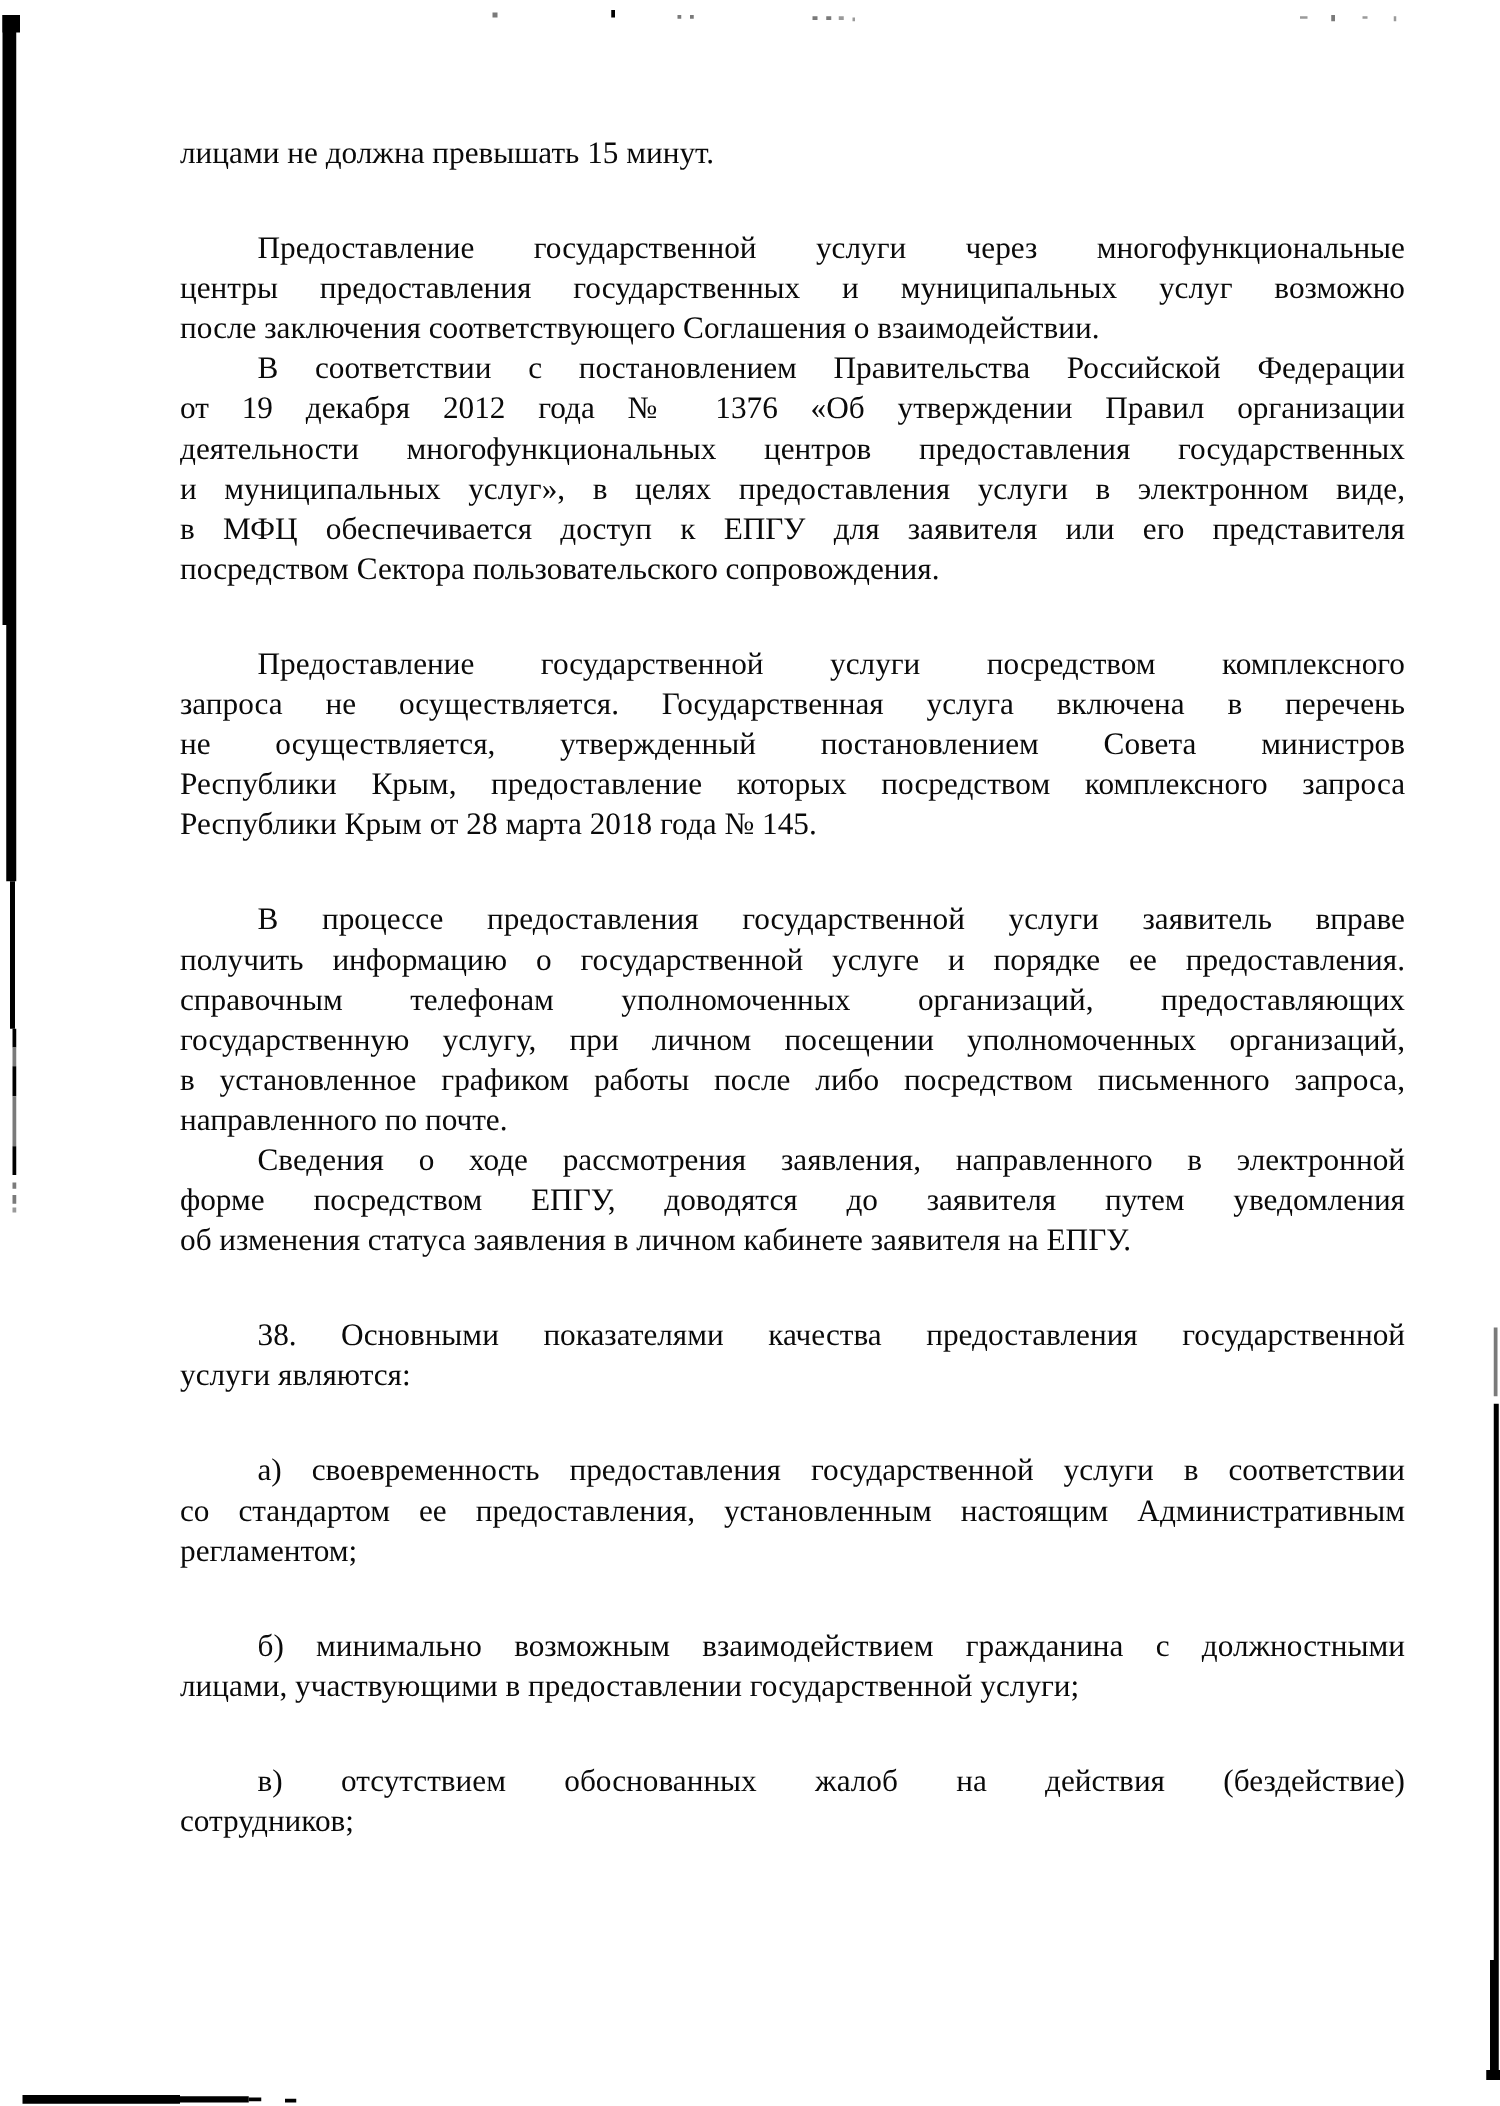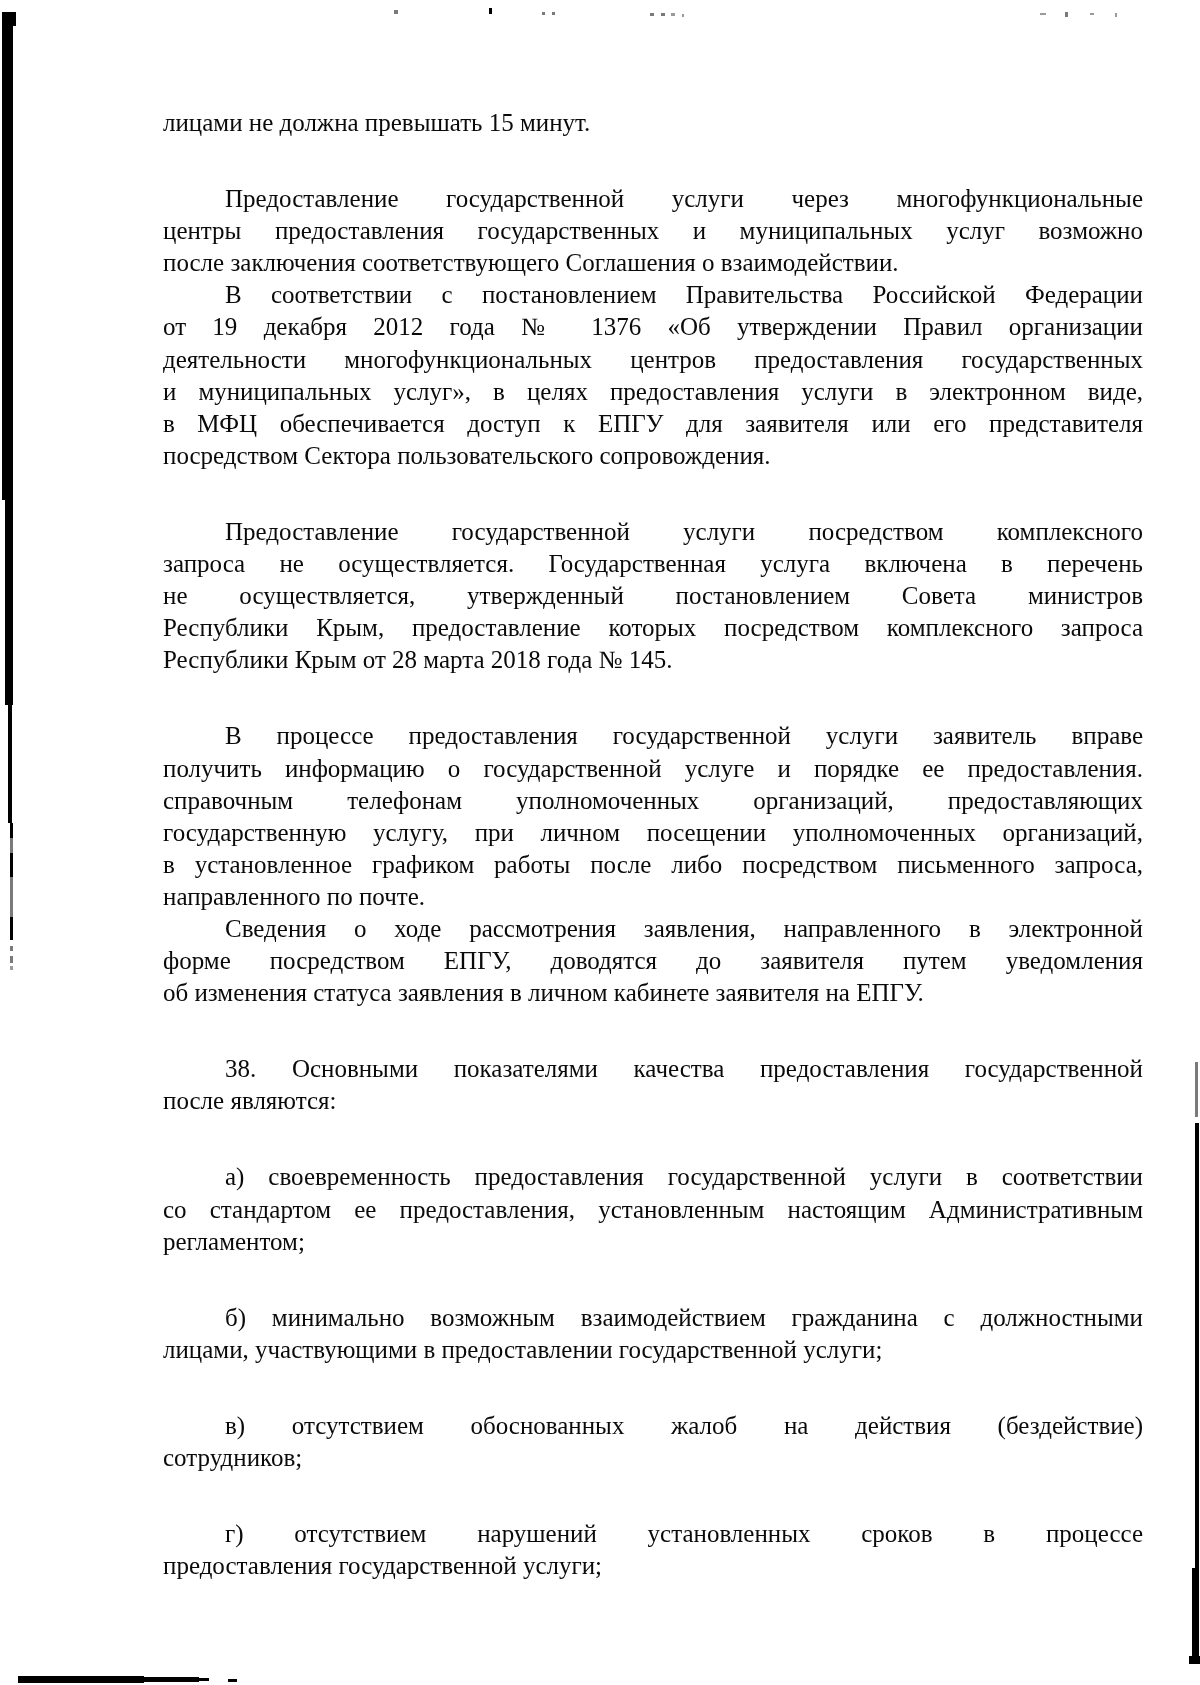--- a/index.html
+++ b/index.html
@@ -9,21 +9,21 @@
     height: 1685px;
     background: #ffffff;
     overflow: hidden;
   }
   body {
     position: relative;
     font-family: "Liberation Serif", "DejaVu Serif", serif;
   }
   .page-text {
     position: absolute;
-    left: 163px;
+    left: 144px;
     top: 107px;
     width: 980px;
     color: #0a0a0a;
     font-size: 25px;
     line-height: 32.1px;
     -webkit-font-smoothing: antialiased;
   }
   .para { margin: 0; }
   .para.gap { margin-top: 44px; }
   .line {
@@ -83,43 +83,39 @@
   </div>
 
   <div class="para">
     <div class="line ind">Сведения о ходе рассмотрения заявления, направленного в электронной</div>
     <div class="line">форме посредством ЕПГУ, доводятся до заявителя путем уведомления</div>
     <div class="line last">об изменения статуса заявления в личном кабинете заявителя на ЕПГУ.</div>
   </div>
 
   <div class="para gap">
     <div class="line ind">38. Основными показателями качества предоставления государственной</div>
-    <div class="line last">после являются:</div>
+    <div class="line last">услуги являются:</div>
   </div>
 
   <div class="para gap">
     <div class="line ind">а) своевременность предоставления государственной услуги в соответствии</div>
     <div class="line">со стандартом ее предоставления, установленным настоящим Административным</div>
     <div class="line last">регламентом;</div>
   </div>
 
   <div class="para gap">
     <div class="line ind">б) минимально возможным взаимодействием гражданина с должностными</div>
     <div class="line last">лицами, участвующими в предоставлении государственной услуги;</div>
   </div>
 
   <div class="para gap">
     <div class="line ind">в) отсутствием обоснованных жалоб на действия (бездействие)</div>
     <div class="line last">сотрудников;</div>
   </div>
 
-  <div class="para gap">
-    <div class="line ind">г) отсутствием нарушений установленных сроков в процессе</div>
-    <div class="line last">предоставления государственной услуги;</div>
-  </div>
 
 </div>
 
 <div>
   <span class="mark" style="left:2px;  top:12px;  width:14px; height:14px;"></span>
   <span class="mark" style="left:2px;  top:12px;  width:11px; height:488px;"></span>
   <span class="mark" style="left:5px;  top:500px; width:8px;  height:205px;"></span>
   <span class="mark" style="left:8px;  top:705px; width:4px;  height:118px;"></span>
   <span class="mark" style="left:10px; top:823px; width:3px;  height:15px;"></span>
   <span class="mark g1" style="left:10px; top:838px; width:3px; height:15px;"></span>

